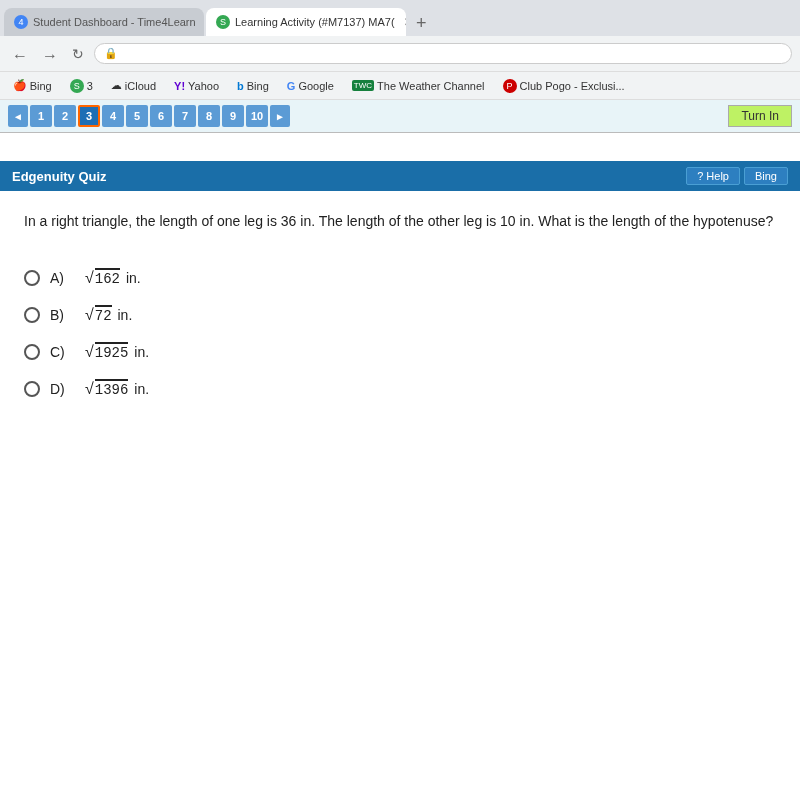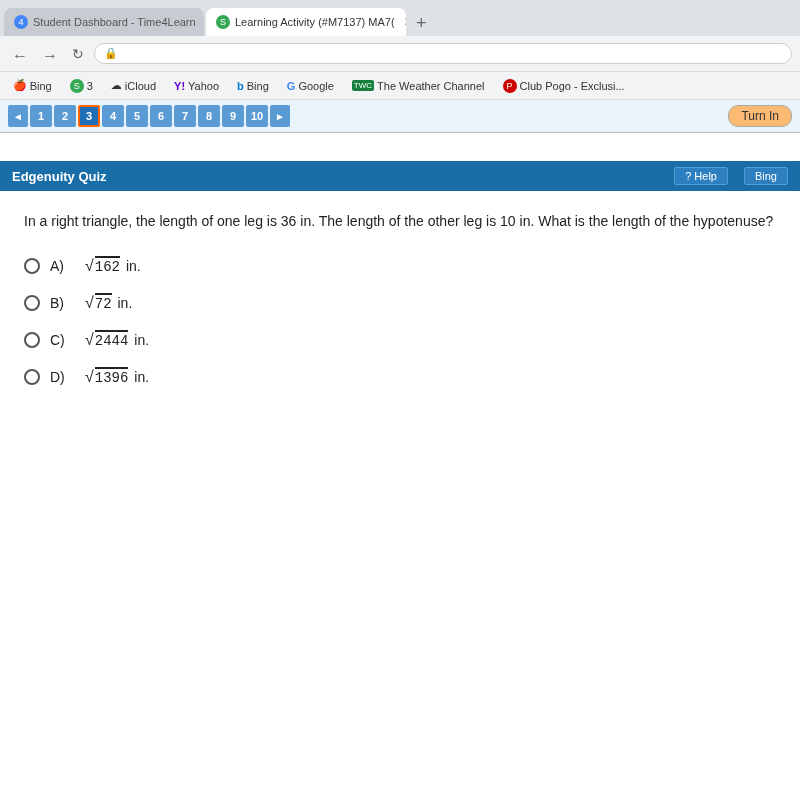--- a/index.html
+++ b/index.html
@@ -219,23 +219,23 @@
       font-weight: bold;
     }
 
     .q-num.active {
       background: #1e6fb5;
       border: 2px solid #ff6600;
     }
 
     .turn-in-btn {
       margin-left: auto;
-      background: #fdba74;
+      background: #bef264;
       border: 1px solid #aaa;
-      border-radius: 10px;
+      border-radius: 0;
       padding: 3px 12px;
       font-size: 12px;
       cursor: pointer;
       color: #333;
     }
 
     
     .quiz-header {
       background: #1a6ea8;
       color: white;
@@ -243,21 +243,21 @@
       font-size: 13px;
       font-weight: bold;
       display: flex;
       align-items: center;
       justify-content: space-between;
       margin-top: 28px;
     }
 
     .quiz-header-btns {
       display: flex;
-      gap: 16px;
+      gap: 4px;
     }
 
     .help-btn, .exit-btn {
       background: #2d7fc0;
       color: white;
       border: 1px solid #4a9fd4;
       padding: 2px 10px;
       font-size: 11px;
       cursor: pointer;
       border-radius: 2px;
@@ -269,21 +269,21 @@
     
     .question-area {
       padding: 20px 24px;
       background: white;
     }
 
     .question-text {
       font-size: 14px;
       color: #222;
       line-height: 1.5;
-      margin-bottom: 24px;
+      margin-bottom: 36px;
     }
 
     .answer-option {
       display: flex;
       align-items: center;
       margin-bottom: 18px;
       font-size: 14px;
       color: #222;
       gap: 10px;
     }
@@ -449,21 +449,21 @@
           </span>
           &nbsp;in.
         </span>
       </div>
 
       <div class="answer-option">
         <div class="radio-circle"></div>
         <span class="option-label">C)</span>
         <span class="math-expr">
           <span class="sqrt-symbol">
-            √<span class="sqrt-text">2444</span>
+            √<span class="sqrt-text">1925</span>
           </span>
           &nbsp;in.
         </span>
       </div>
 
       <div class="answer-option">
         <div class="radio-circle"></div>
         <span class="option-label">D)</span>
         <span class="math-expr">
           <span class="sqrt-symbol">

